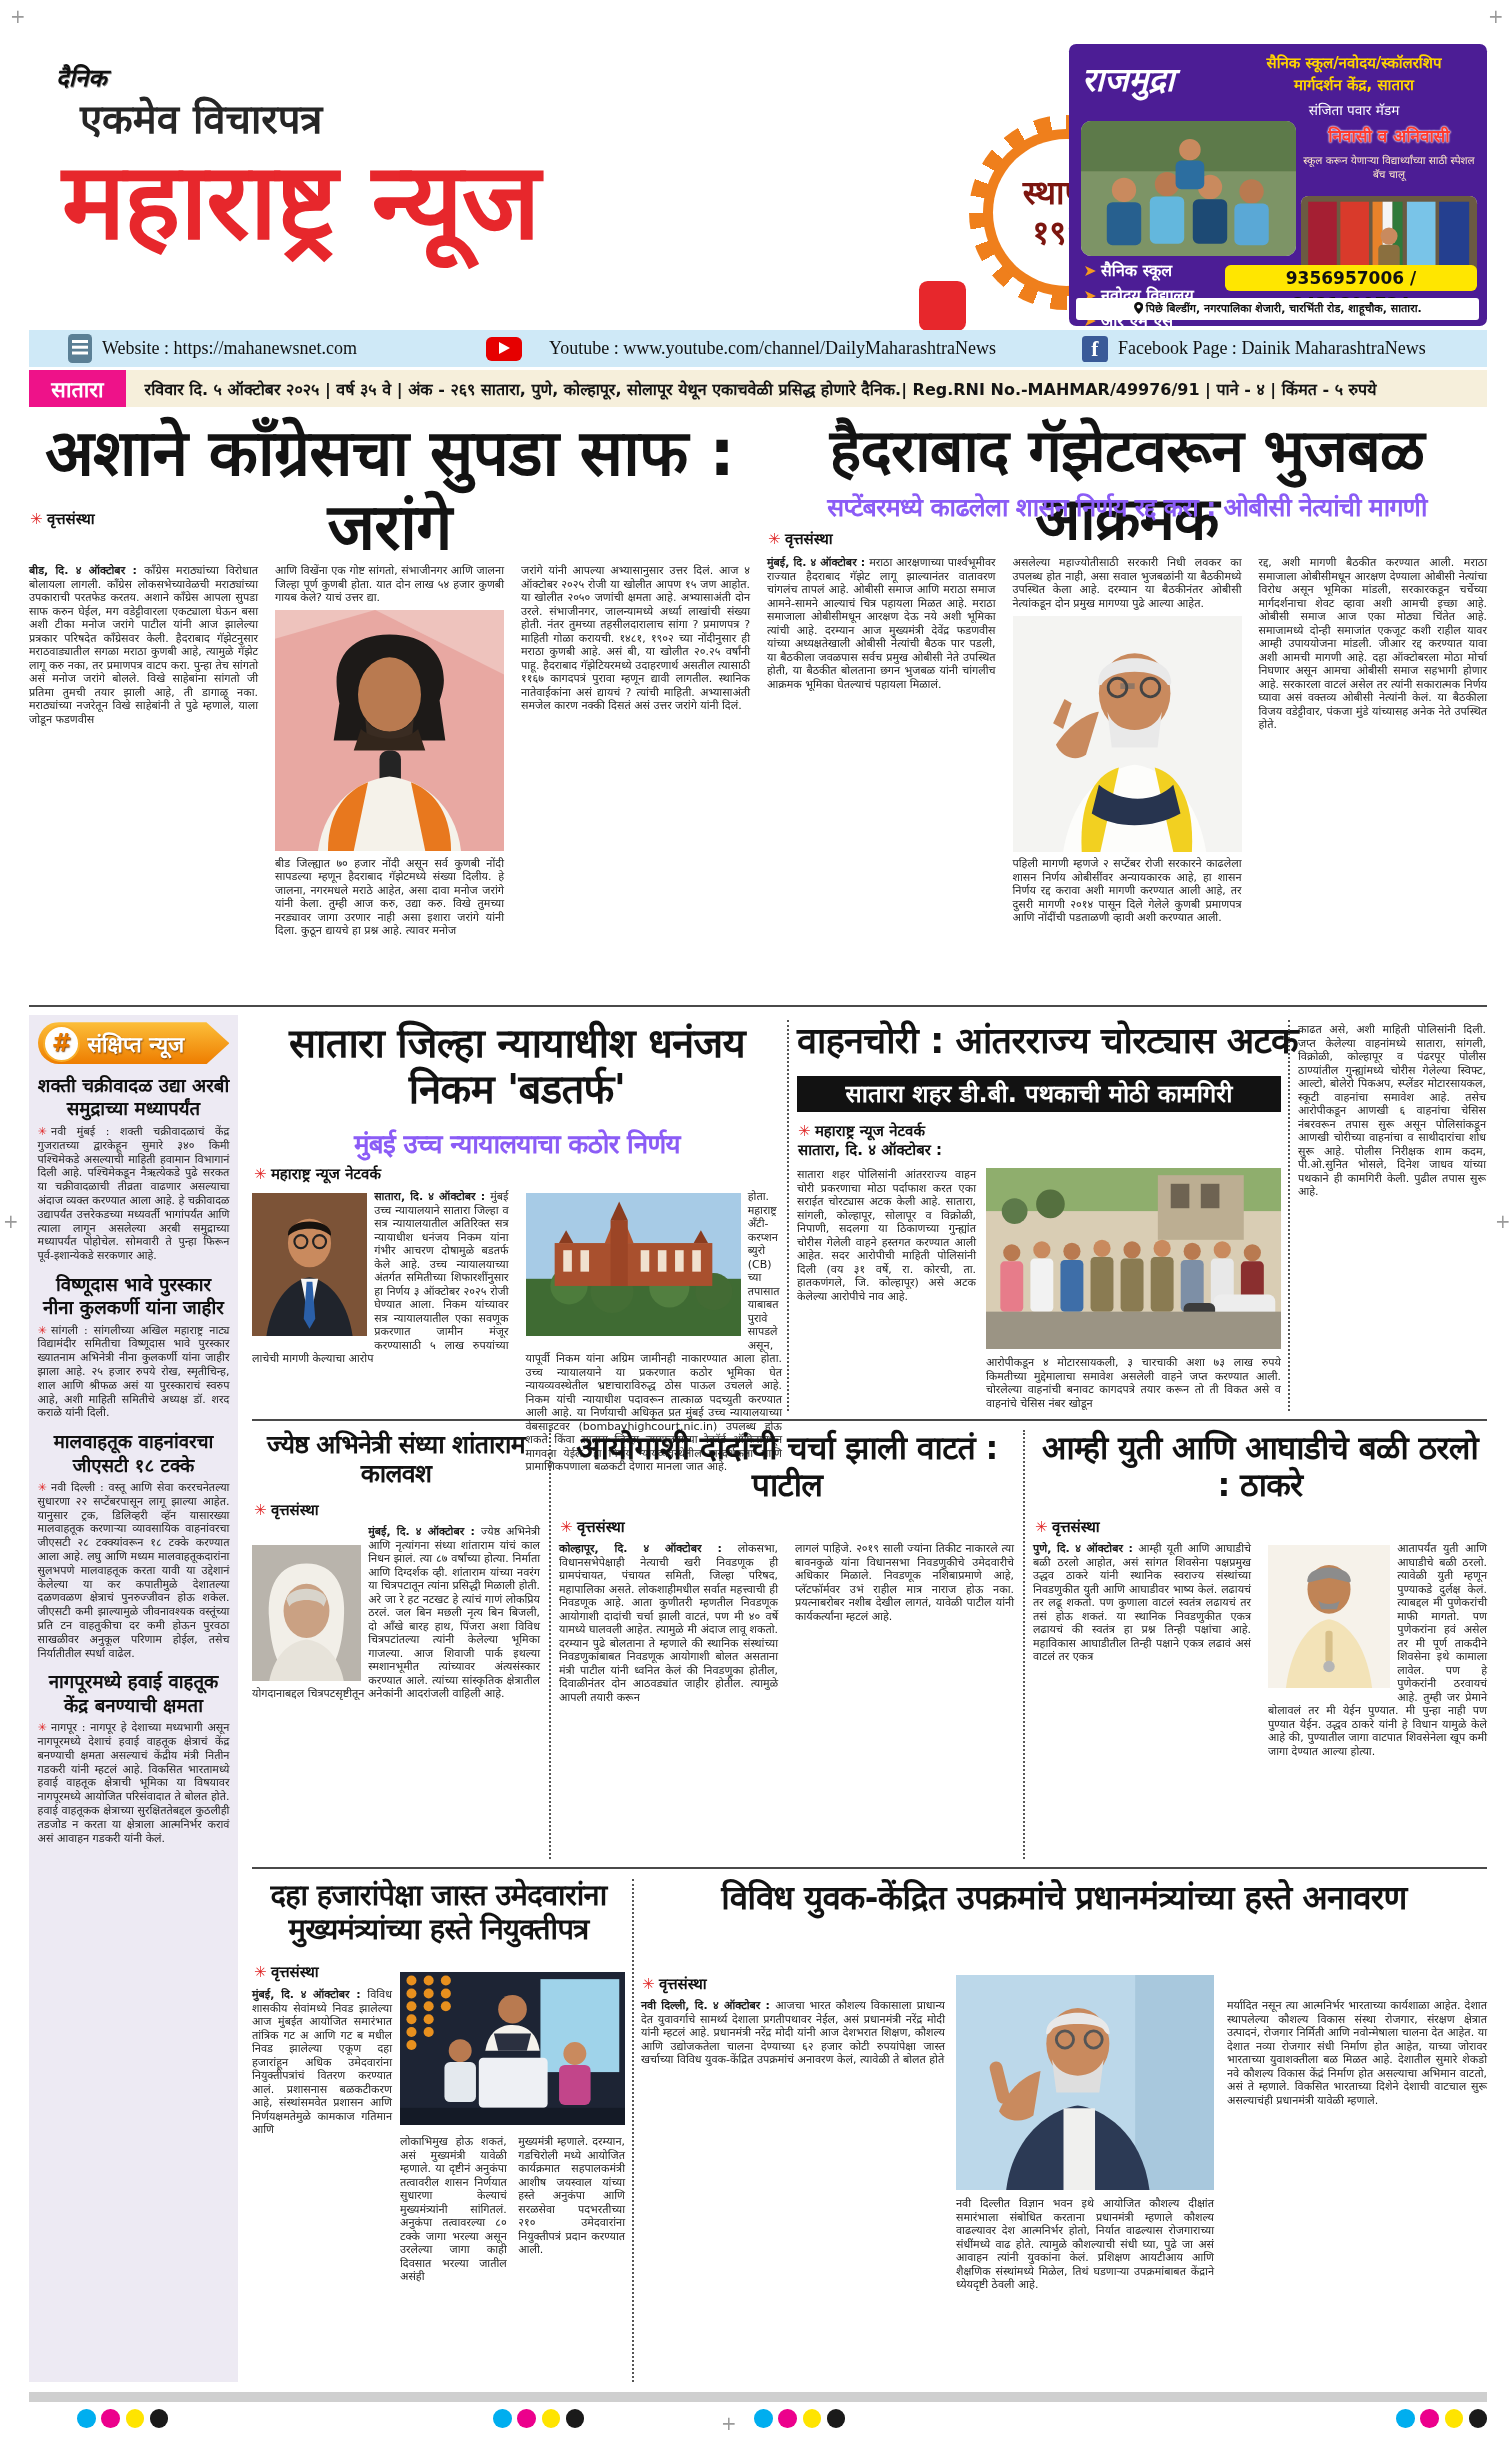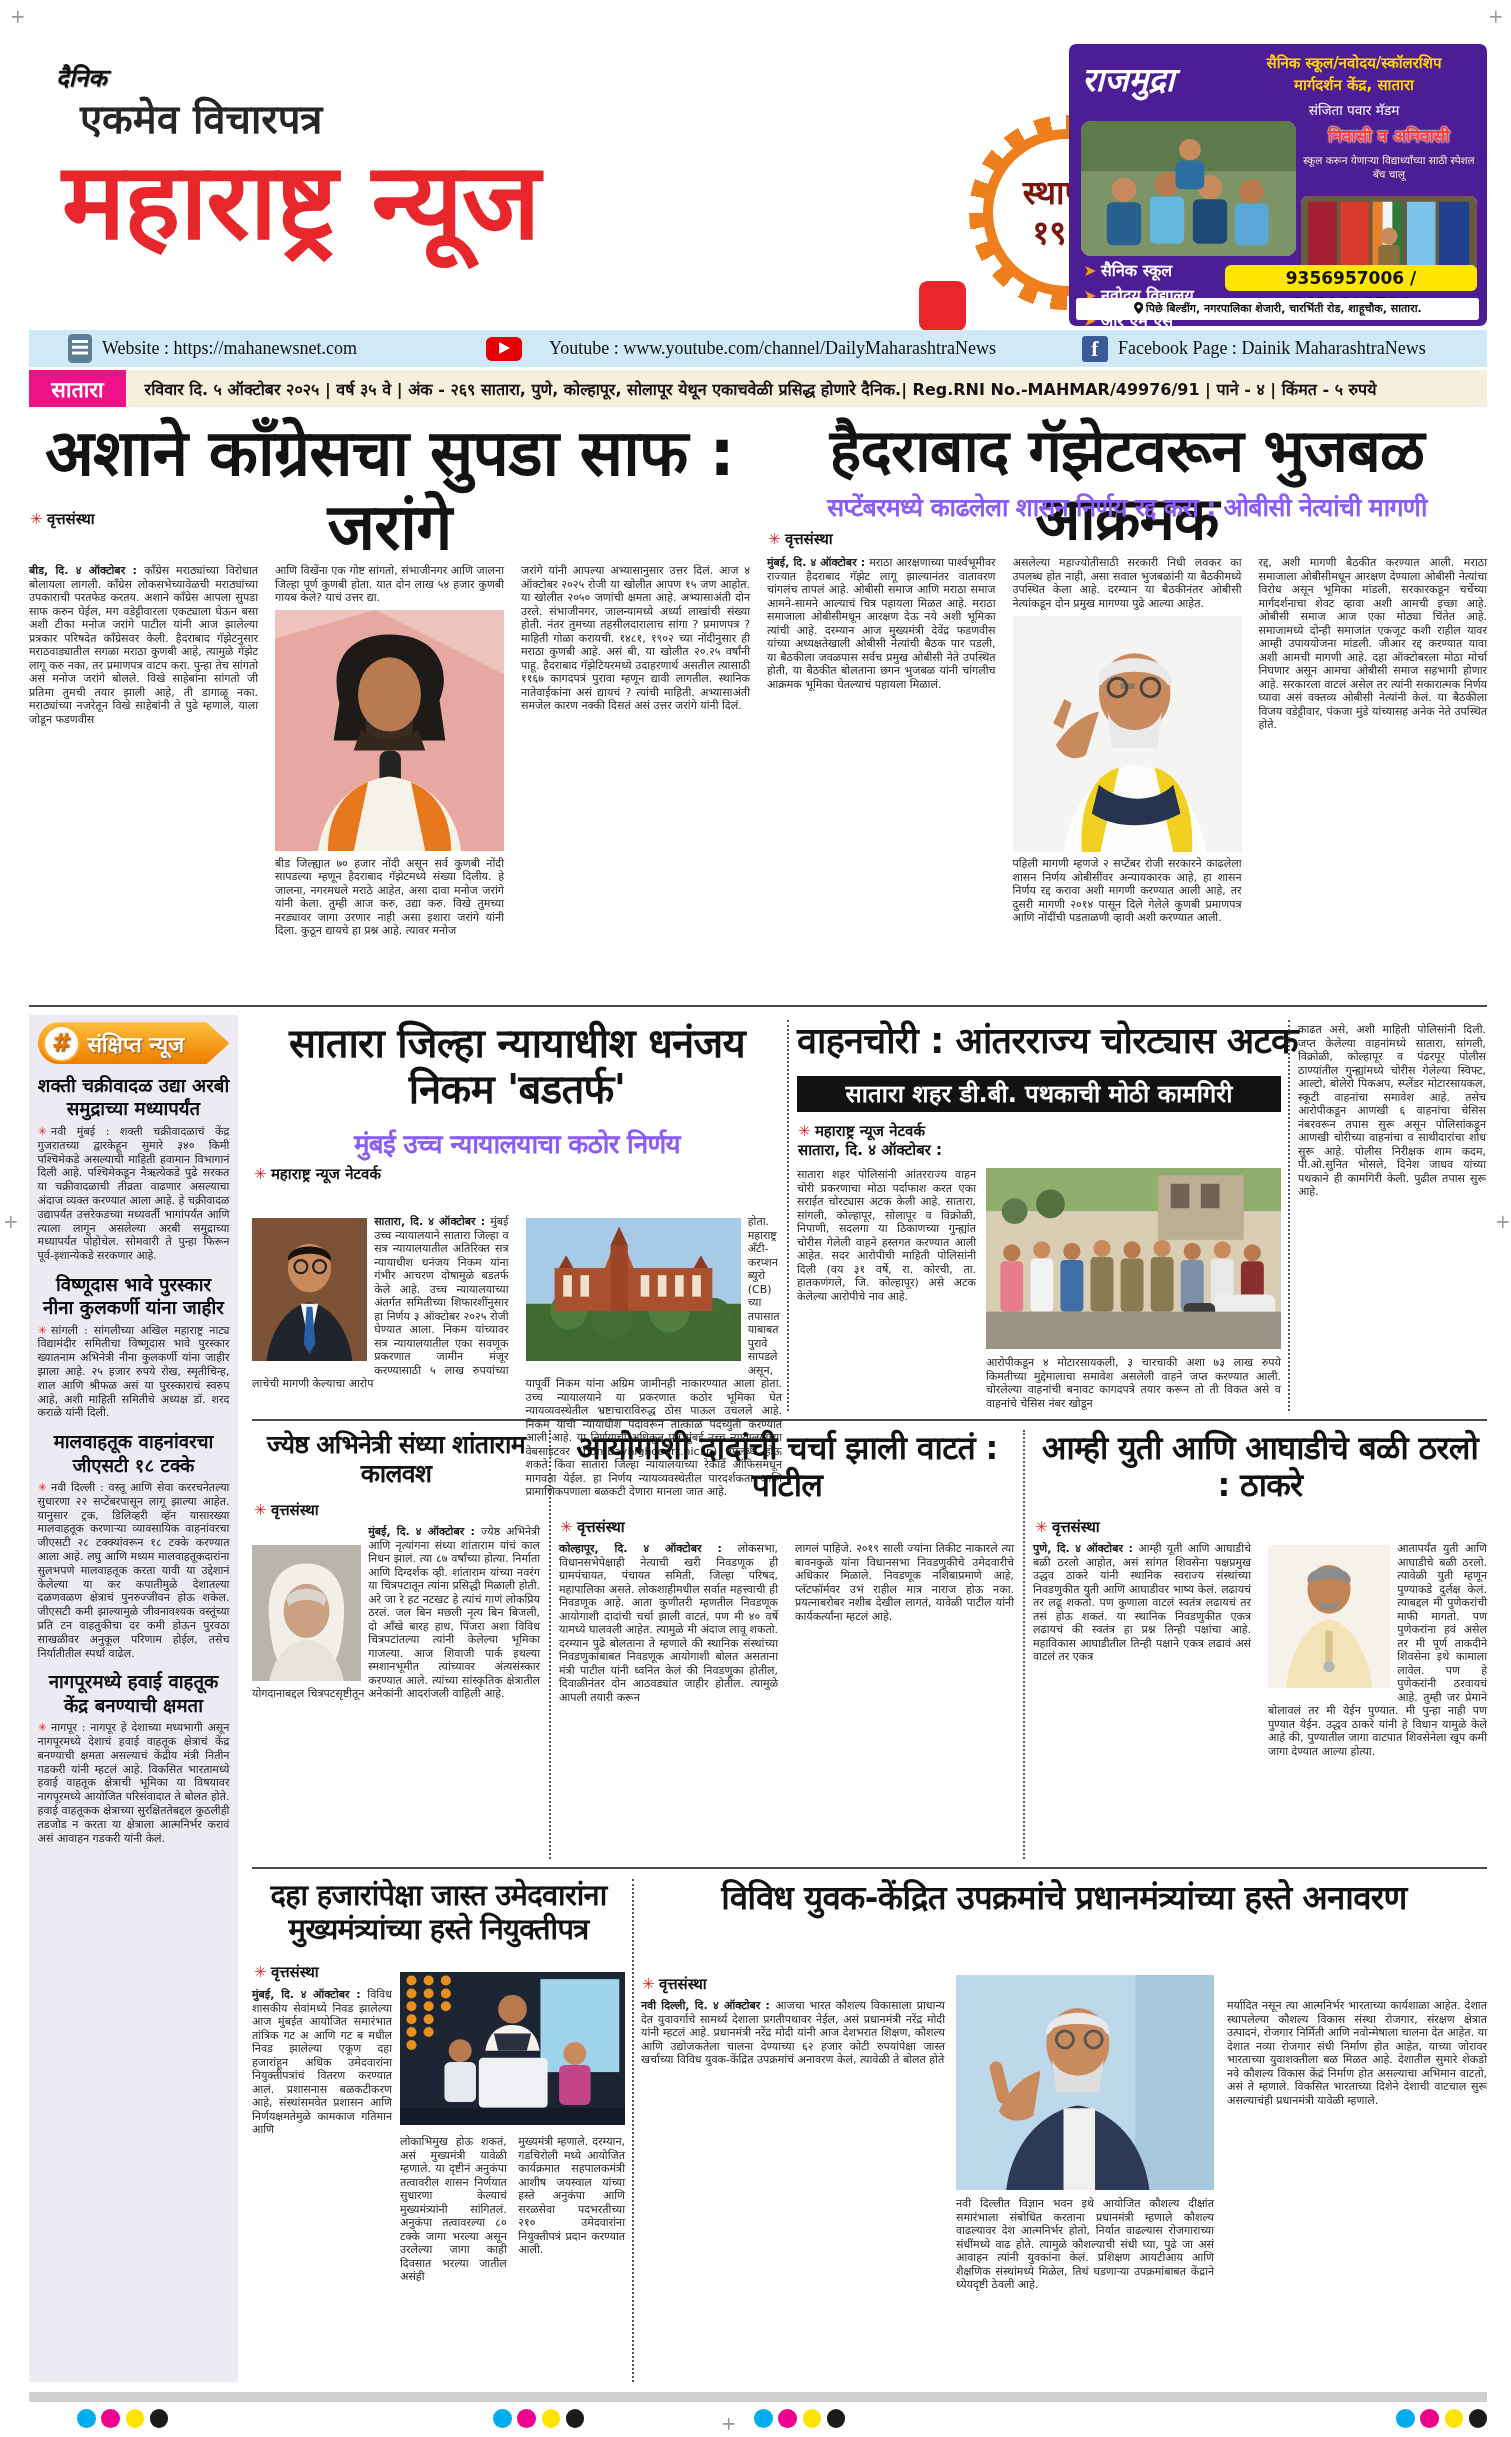--- a/index.html
+++ b/index.html
@@ -231,21 +231,21 @@
     <div class="sb-body"><span class="star">✳</span><span>नवी दिल्ली : वस्तू आणि सेवा कररचनेतल्या सुधारणा २२ सप्टेंबरपासून लागू झाल्या आहेत. यानुसार ट्रक, डिलिव्हरी व्हॅन यासारख्या मालवाहतूक करणाऱ्या व्यावसायिक वाहनांवरचा जीएसटी २८ टक्क्यांवरून १८ टक्के करण्यात आला आहे. लघु आणि मध्यम मालवाहतूकदारांना सुलभपणे मालवाहतूक करता यावी या उद्देशानं केलेल्या या कर कपातीमुळे देशातल्या दळणवळण क्षेत्राचं पुनरुज्जीवन होऊ शकेल. जीएसटी कमी झाल्यामुळे जीवनावश्यक वस्तूंच्या प्रति टन वाहतुकीचा दर कमी होऊन पुरवठा साखळीवर अनुकूल परिणाम होईल, तसेच निर्यातीतील स्पर्धा वाढेल.</span></div>
     <div class="sb-title">नागपूरमध्ये हवाई वाहतूक केंद्र बनण्याची क्षमता</div>
     <div class="sb-body"><span class="star">✳</span><span>नागपूर : नागपूर हे देशाच्या मध्यभागी असून नागपूरमध्ये देशाचं हवाई वाहतूक क्षेत्राचं केंद्र बनण्याची क्षमता असल्याचं केंद्रीय मंत्री नितीन गडकरी यांनी म्हटलं आहे. विकसित भारतामध्ये हवाई वाहतूक क्षेत्राची भूमिका या विषयावर नागपूरमध्ये आयोजित परिसंवादात ते बोलत होते. हवाई वाहतूकक क्षेत्राच्या सुरक्षिततेबद्दल कुठलीही तडजोड न करता या क्षेत्राला आत्मनिर्भर करावं असं आवाहन गडकरी यांनी केलं.</span></div>
   </div>
 
   <div class="abs hl" style="left:252px;top:1020px;width:530px;font-size:40px;">सातारा जिल्हा न्यायाधीश धनंजय निकम 'बडतर्फ'</div>
   <div class="abs hl red" style="left:252px;top:1129px;width:530px;font-size:26px;">मुंबई उच्च न्यायालयाचा कठोर निर्णय</div>
   <div class="abs by" style="left:254px;top:1165px;">
     <span class="star">✳</span><span>महाराष्ट्र न्यूज नेटवर्क</span>
   </div>
-  <div class="abs colrow" style="left:252px;top:1190px;width:530px;height:222px;gap:17px;margin-top:25px;">
+  <div class="abs colrow" style="left:252px;top:1190px;width:530px;height:222px;gap:17px;">
     <div class="bd" style="width:257px;">
       <div class="photo" style="width:115px;height:143px;float:left;margin:2.9px 7.2px 2.9px 0;">
         <svg viewBox="0 0 160 200" preserveAspectRatio="none">
           <rect width="160" height="200" fill="#6e4a33"></rect>
             <rect width="160" height="200" fill="#8a5c3c" opacity="0.5"></rect>
           <ellipse cx="80" cy="70" rx="30" ry="34" fill="#c98a5e"></ellipse>
           <path d="M50 58c0-24 60-24 60 0 0 6-4-8-30-8s-30 14-30 8z" fill="#17120e"></path>
           <circle cx="68" cy="68" r="9" fill="none" stroke="#222" stroke-width="3"></circle>
           <circle cx="94" cy="68" r="9" fill="none" stroke="#222" stroke-width="3"></circle>
           <path d="M20 200c8-56 40-80 60-82 20 2 52 26 60 82z" fill="#20242c"></path>

